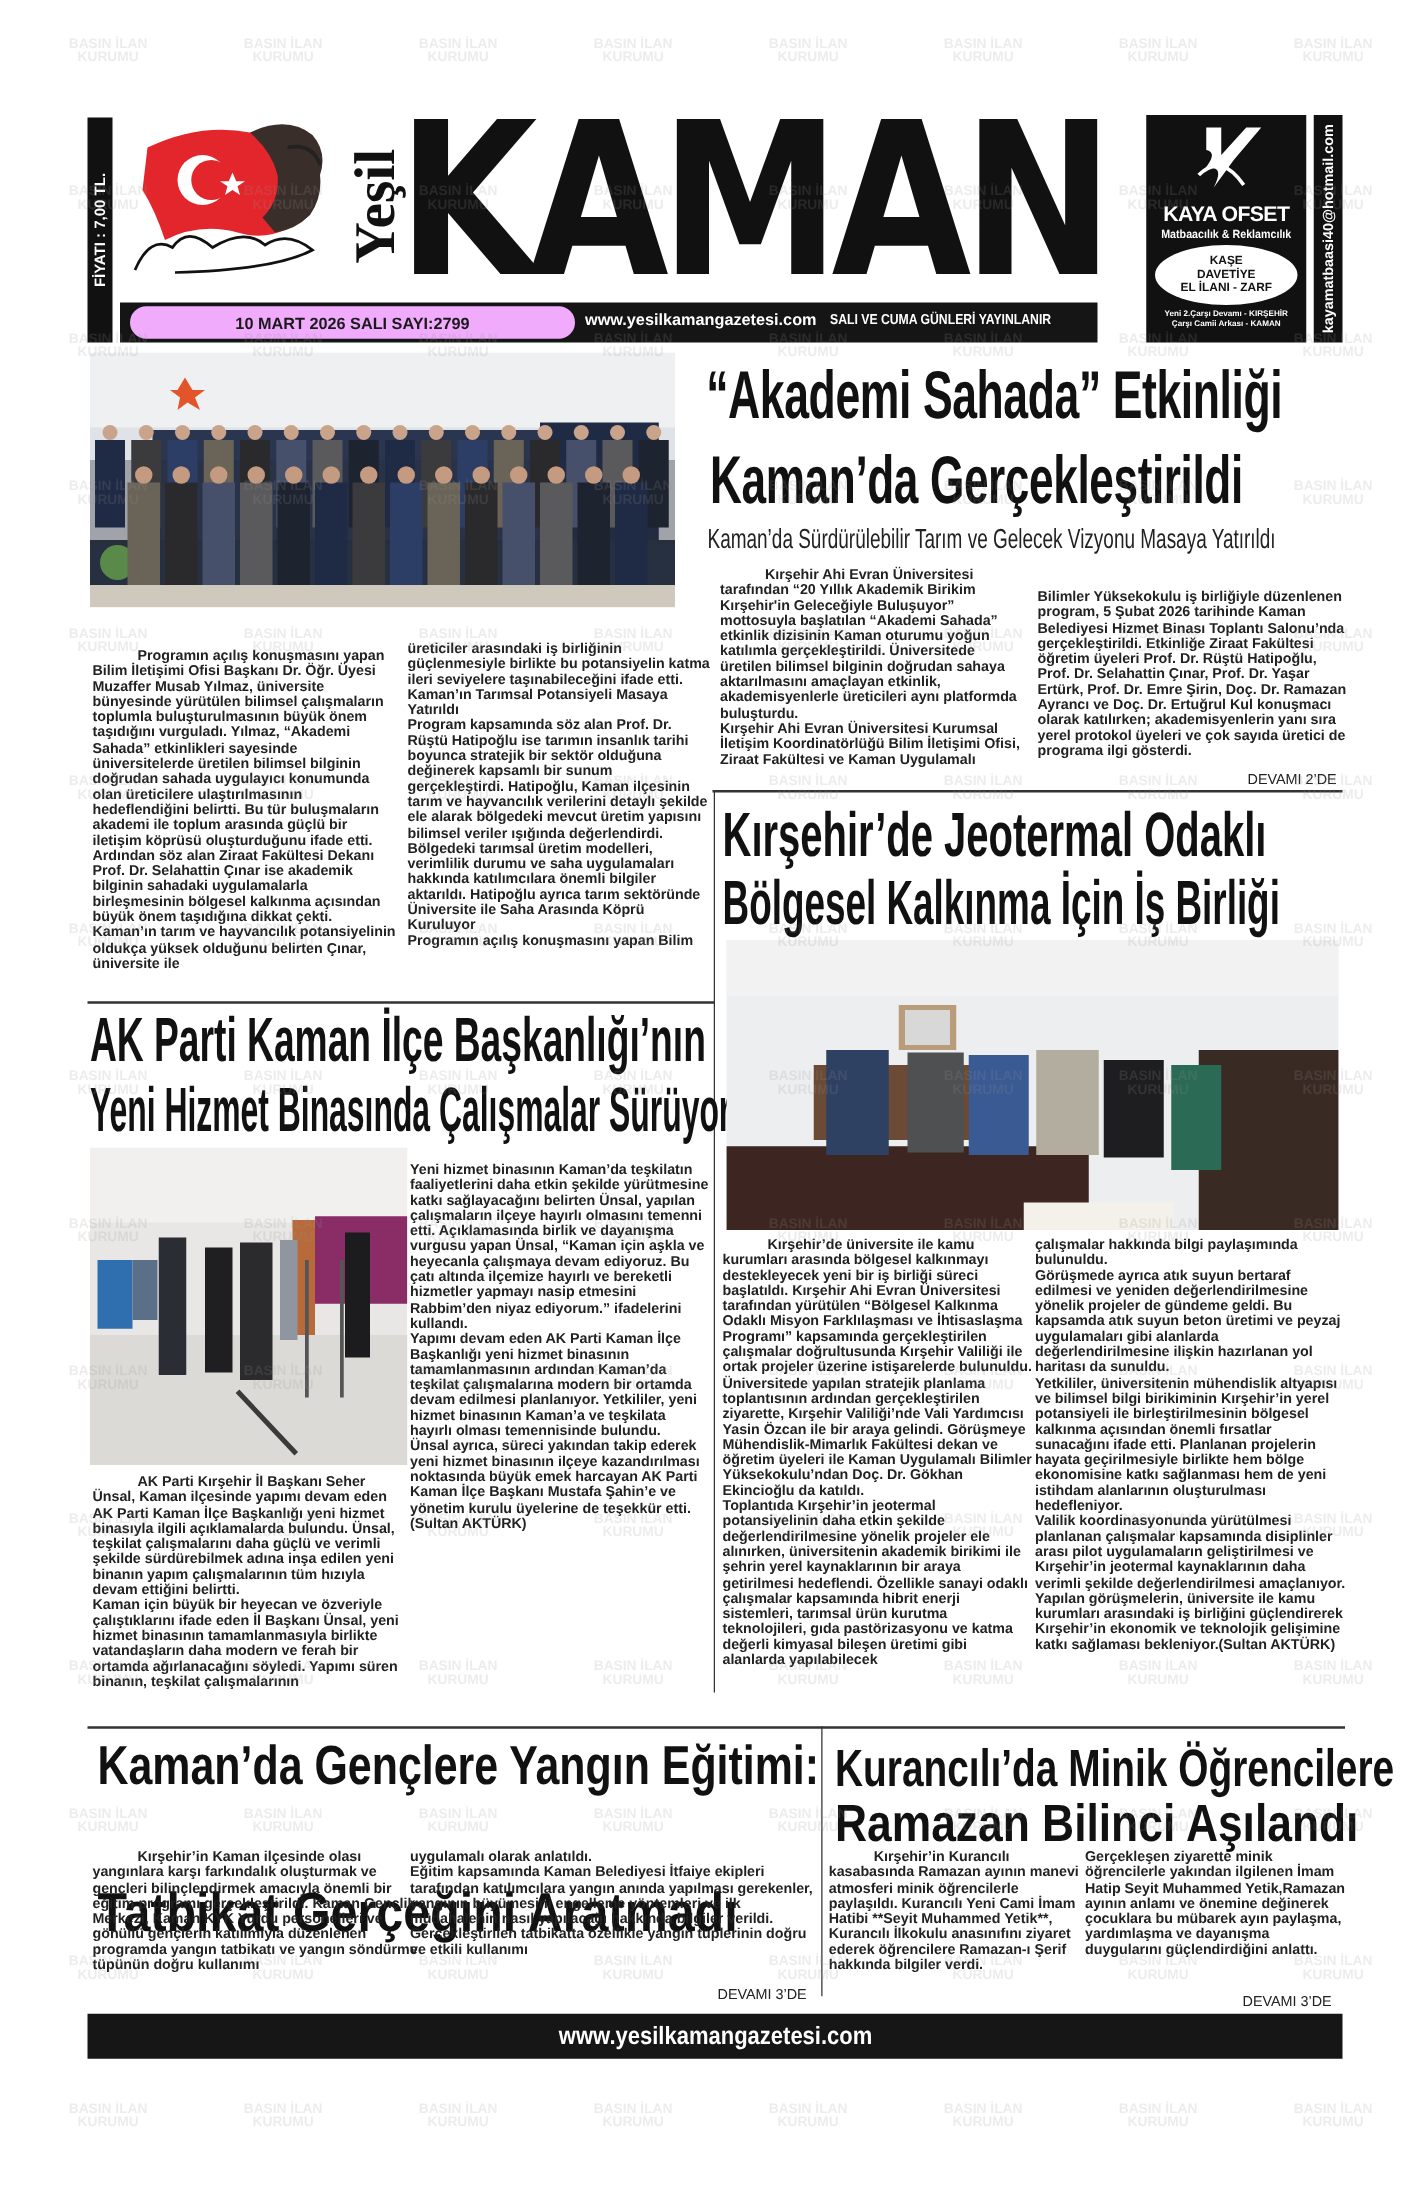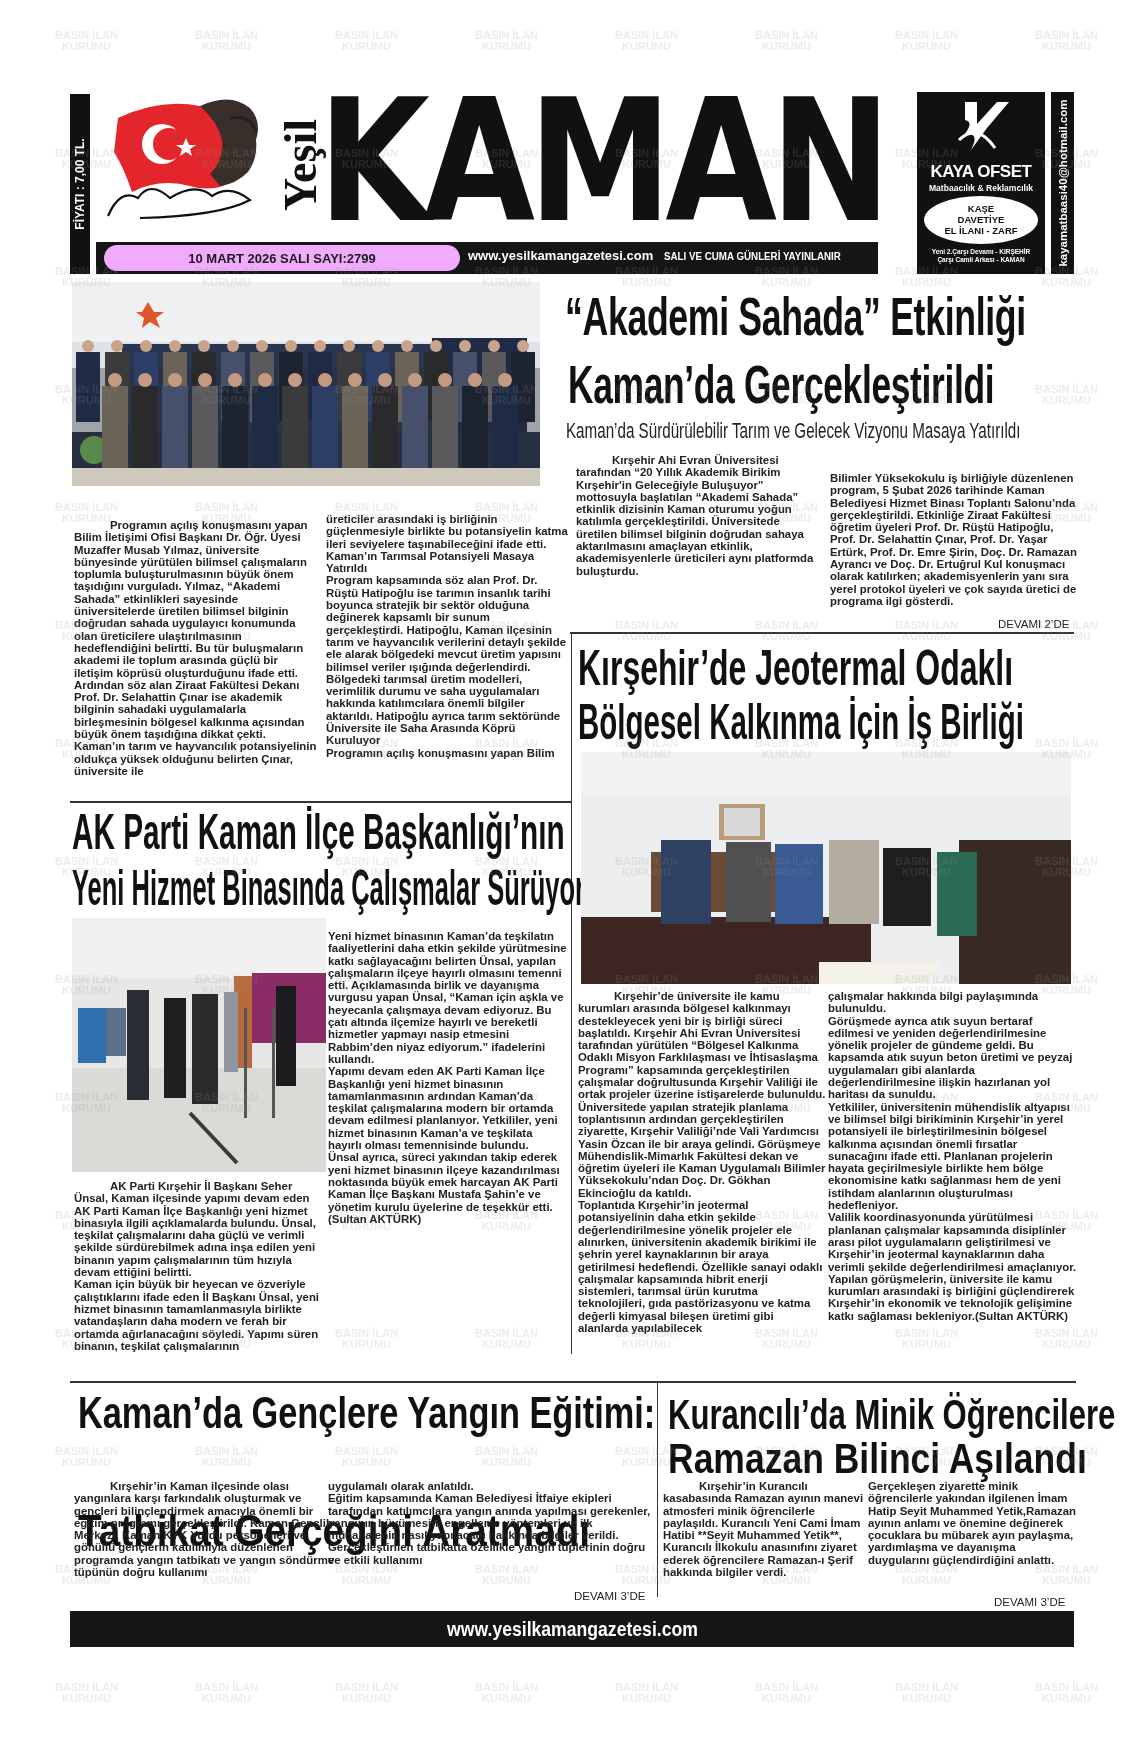--- a/index.html
+++ b/index.html
@@ -194,20 +194,21 @@
   </div>
 <div class="abs body-text" style="left:326px;top:513px;width:242px;">
     <p class="">üreticiler arasındaki iş birliğinin güçlenmesiyle birlikte bu potansiyelin katma ileri seviyelere taşınabileceğini ifade etti.</p>
     <p class="sub">Kaman’ın Tarımsal Potansiyeli Masaya Yatırıldı</p>
     <p class="">Program kapsamında söz alan Prof. Dr. Rüştü Hatipoğlu ise tarımın insanlık tarihi boyunca stratejik bir sektör olduğuna değinerek kapsamlı bir sunum gerçekleştirdi. Hatipoğlu, Kaman ilçesinin tarım ve hayvancılık verilerini detaylı şekilde ele alarak bölgedeki mevcut üretim yapısını bilimsel veriler ışığında değerlendirdi. Bölgedeki tarımsal üretim modelleri, verimlilik durumu ve saha uygulamaları hakkında katılımcılara önemli bilgiler aktarıldı. Hatipoğlu ayrıca tarım sektöründe</p>
     <p class="sub">Üniversite ile Saha Arasında Köprü Kuruluyor</p>
     <p class="">Programın açılış konuşmasını yapan Bilim</p>
   </div>
 <div class="abs body-text" style="left:576px;top:454px;width:242px;">
     <p class="indent">Kırşehir Ahi Evran Üniversitesi tarafından “20 Yıllık Akademik Birikim Kırşehir'in Geleceğiyle Buluşuyor” mottosuyla başlatılan “Akademi Sahada” etkinlik dizisinin Kaman oturumu yoğun katılımla gerçekleştirildi. Üniversitede üretilen bilimsel bilginin doğrudan sahaya aktarılmasını amaçlayan etkinlik, akademisyenlerle üreticileri aynı platformda buluşturdu.</p>
+    <p class="">Kırşehir Ahi Evran Üniversitesi Kurumsal İletişim Koordinatörlüğü Bilim İletişimi Ofisi, Ziraat Fakültesi ve Kaman Uygulamalı</p>
   </div>
 <div class="abs body-text" style="left:830px;top:472px;width:248px;">
     <p class="">Bilimler Yüksekokulu iş birliğiyle düzenlenen program, 5 Şubat 2026 tarihinde Kaman Belediyesi Hizmet Binası Toplantı Salonu’nda gerçekleştirildi. Etkinliğe Ziraat Fakültesi öğretim üyeleri Prof. Dr. Rüştü Hatipoğlu, Prof. Dr. Selahattin Çınar, Prof. Dr. Yaşar Ertürk, Prof. Dr. Emre Şirin, Doç. Dr. Ramazan Ayrancı ve Doç. Dr. Ertuğrul Kul konuşmacı olarak katılırken; akademisyenlerin yanı sıra yerel protokol üyeleri ve çok sayıda üretici de programa ilgi gösterdi.</p>
   </div>
 <div class="abs devami" style="left:998px;top:618px;">DEVAMI 2’DE</div>
 
 <div class="abs rule-h" style="left:570px;top:632px;width:504px;"></div>
 <div class="abs rule-v" style="left:571px;top:632px;height:722px;"></div>
 <div class="abs rule-h" style="left:70px;top:801px;width:502px;"></div>
 

